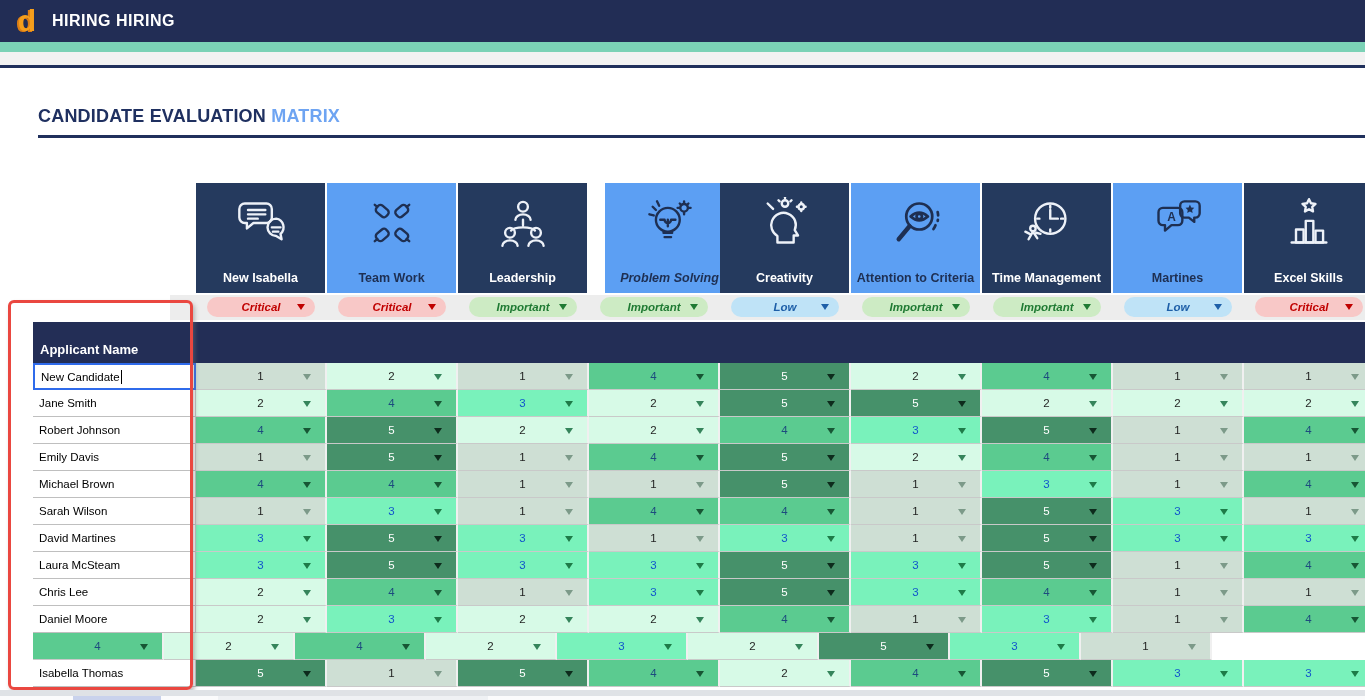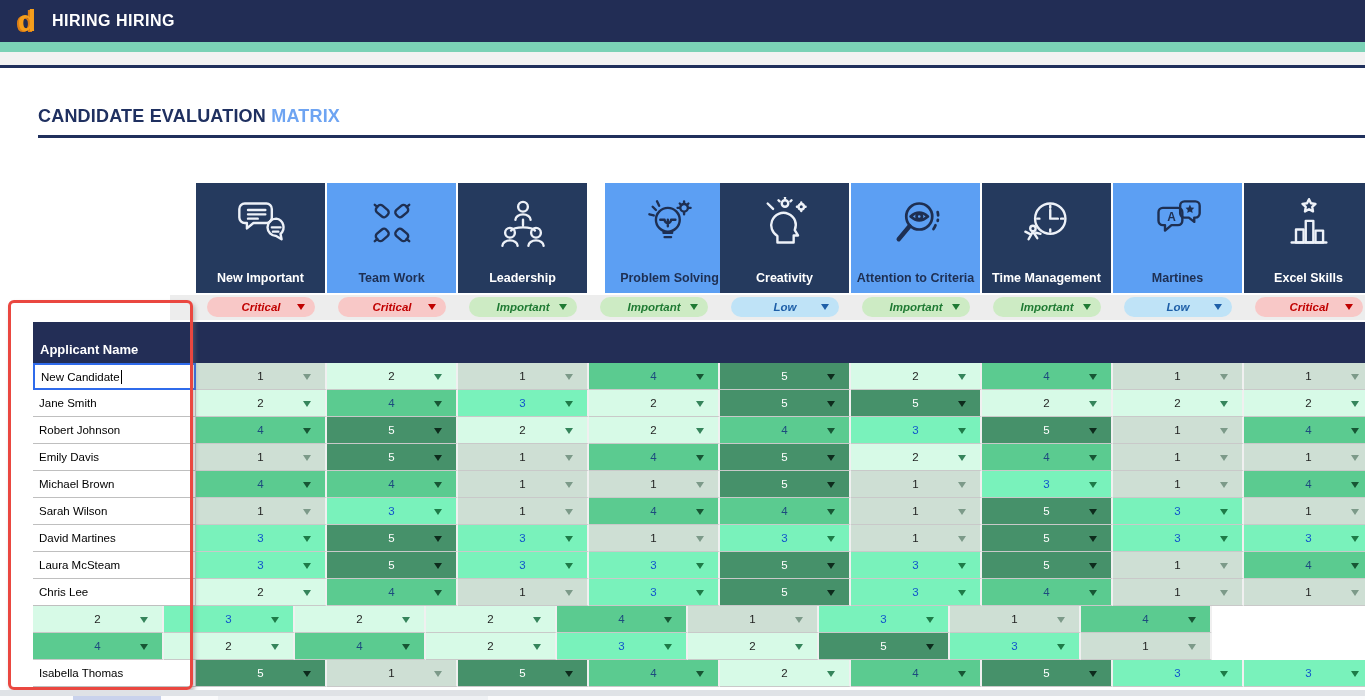--- a/index.html
+++ b/index.html
@@ -87,21 +87,21 @@
   <div id="criteria-headers">
       <div class="crit-block crit-dark" style="left: 196px;">
         <div class="crit-icon">
           <svg width="52" height="52" viewBox="0 0 48 48" fill="none" stroke="#EDF1F8" stroke-width="2.2" stroke-linecap="round" stroke-linejoin="round">
    <path d="M9 6h20a5 5 0 0 1 5 5v8a5 5 0 0 1-5 5H17l-6 5v-5h-2a5 5 0 0 1-5-5v-8a5 5 0 0 1 5-5z"></path>
    <path d="M12 12h16M12 16h16M12 20h9"></path>
    <path d="M38 20a8 8 0 0 1 4 14l1 5-5-3a8 8 0 1 1 0-16z"></path>
             <path d="M34 28h8M35 32h5"></path>
           </svg>
         </div>
-        <div class="crit-label">New Important</div>
+        <div class="crit-label">New Isabella</div>
       </div>
       <div class="crit-block crit-blue" style="left: 327px;">
         <div class="crit-icon">
           <svg width="52" height="52" viewBox="0 0 48 48" fill="none" stroke="#1E2F52" stroke-width="2.2" stroke-linecap="round" stroke-linejoin="round">
    <g transform="rotate(40 15 13)">
               <rect x="9" y="9" width="12" height="8" rx="3"></rect>
               <path d="M9 13h-3"></path>
             </g>
    <g transform="rotate(-40 33 13)">
               <rect x="27" y="9" width="12" height="8" rx="3"></rect>
@@ -126,21 +126,21 @@
             <path d="M17 21a7 5 0 0 1 14 0"></path>
    <path d="M24 21v5M13 31c3-4 19-4 22 0" fill="none"></path>
    <circle cx="12" cy="33" r="4.5"></circle>
             <path d="M5 45a7 5 0 0 1 14 0"></path>
    <circle cx="36" cy="33" r="4.5"></circle>
             <path d="M29 45a7 5 0 0 1 14 0"></path>
           </svg>
         </div>
         <div class="crit-label">Leadership</div>
       </div>
-      <div class="crit-block crit-blue" style="left: 605px;">
+      <div class="crit-block crit-blue" style="left: 605px; font-style: italic;">
         <div class="crit-icon">
           <svg width="52" height="52" viewBox="0 0 48 48" fill="none" stroke="#1E2F52" stroke-width="2.2" stroke-linecap="round" stroke-linejoin="round">
    <circle cx="22" cy="21" r="11"></circle>
             <path d="M18 33h8M19 37h6"></path>
    <path d="M15 21h4a3 3 0 1 0 6 0h4M22 21v6"></path>
    <path d="M8 9l3 3M5 16l4 1M12 4l2 4"></path>
    <circle cx="37" cy="10" r="3.5"></circle>
             <path d="M37 4v2M37 14v2M31 10h2M41 10h2M33 6l1.5 1.5M41 6l-1.5 1.5"></path>
           </svg>
         </div>
@@ -617,20 +617,23 @@
         <div class="vcell" style="background: rgb(206, 223, 212); color: rgb(31, 31, 31);">
           <span>1</span>
           <span class="tri" style="color: rgb(124, 154, 137);"></span>
         </div>
         <div class="vcell" style="background: rgb(206, 223, 212); color: rgb(31, 31, 31);">
           <span>1</span>
           <span class="tri" style="color: rgb(124, 154, 137);"></span>
         </div>
       </div>
       <div class="row">
+        <div class="name-cell">
+          <span>Daniel Moore</span>
+        </div>
         <div class="vcell" style="background: rgb(215, 250, 231); color: rgb(31, 31, 31);">
           <span>2</span>
           <span class="tri" style="color: rgb(53, 132, 91);"></span>
         </div>
         <div class="vcell" style="background: rgb(121, 242, 187); color: rgb(17, 85, 204);">
           <span>3</span>
           <span class="tri" style="color: rgb(30, 123, 72);"></span>
         </div>
         <div class="vcell" style="background: rgb(215, 250, 231); color: rgb(31, 31, 31);">
           <span>2</span>

